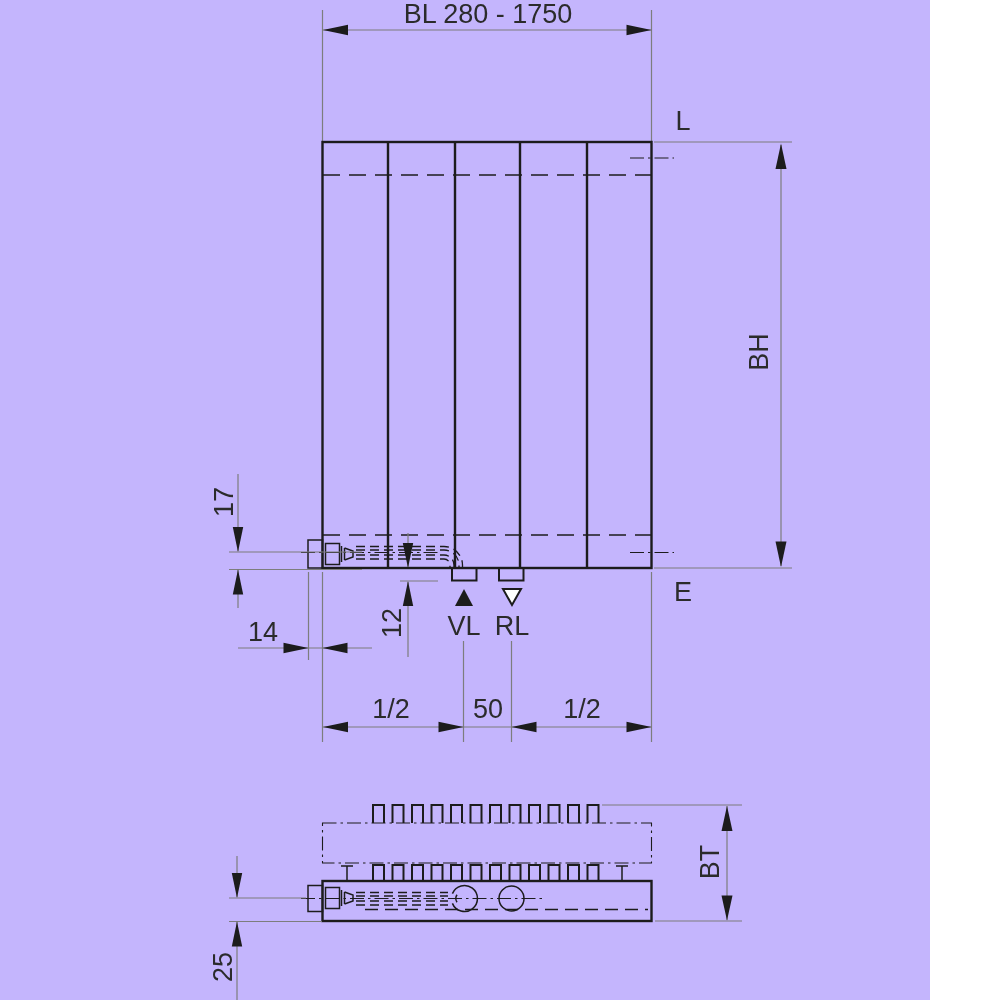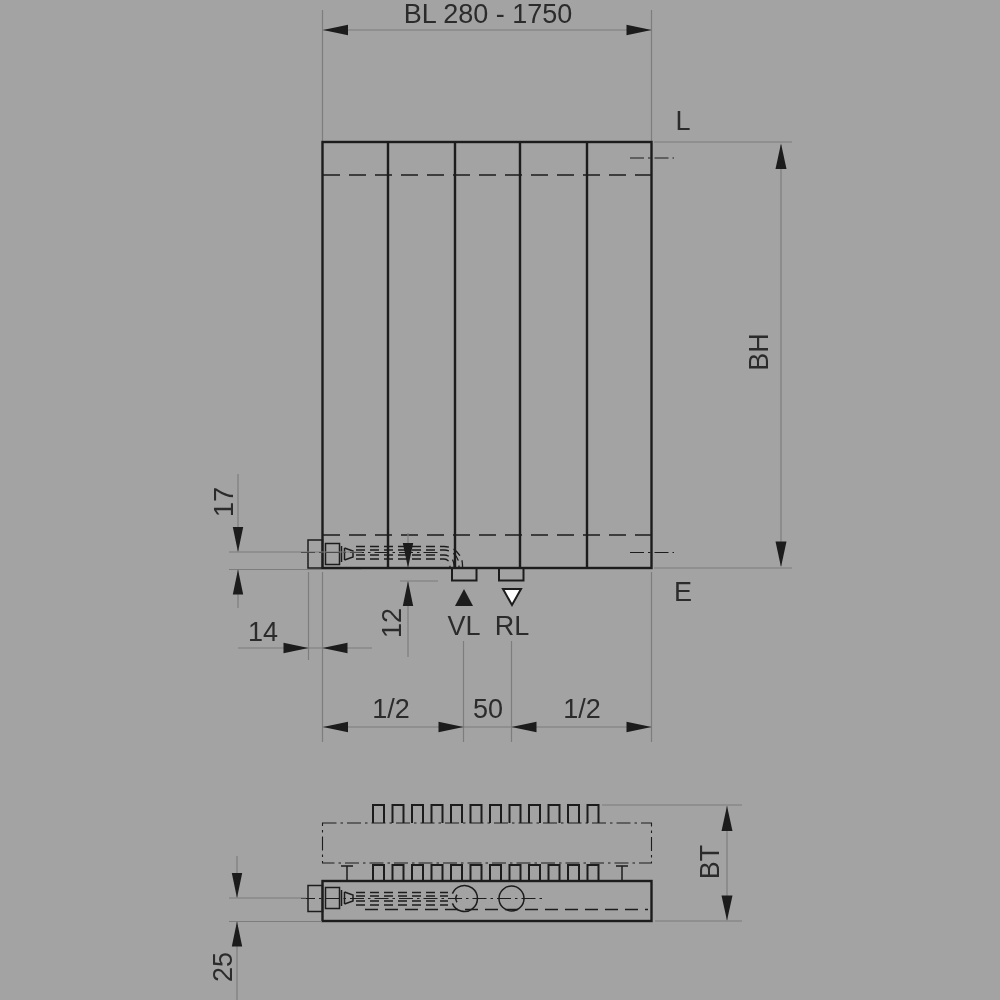--- a/index.html
+++ b/index.html
@@ -1,16 +1,16 @@
 <!DOCTYPE html>
 <html><head>
 <meta charset="utf-8">
 <style>
   html,body { margin:0; padding:0; background:#ffffff; }
-  .stage { width:1000px; height:1000px; position:relative; background:#a3a3a3; overflow:hidden; }
+  .stage { width:930px; height:1000px; position:relative; background:#c4b5fd; overflow:hidden; }
   svg { display:block; }
   .bold  { stroke:#1c1c1c; stroke-width:2.4; fill:none; }
   .med   { stroke:#1c1c1c; stroke-width:1.5; fill:none; }
   .med2  { stroke:#1c1c1c; stroke-width:2;   fill:none; }
   .hid   { stroke:#1c1c1c; stroke-width:1.6; fill:none; stroke-dasharray:17 9; }
   .hid2  { stroke:#1c1c1c; stroke-width:1.3; fill:none; stroke-dasharray:13 7; }
   .pipe  { stroke:#1c1c1c; stroke-width:1.3; fill:none; stroke-dasharray:9 5; }
   .cdot  { stroke:#1c1c1c; stroke-width:1.1; fill:none; stroke-dasharray:14 4 2.5 4; }
   .dim   { stroke:#7d7d7d; stroke-width:1.2; fill:none; }
   .arw   { fill:#1c1c1c; stroke:none; }

